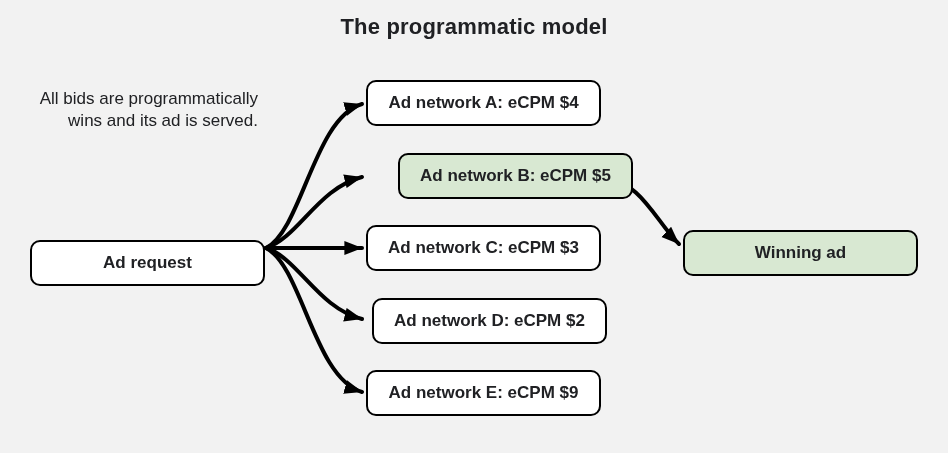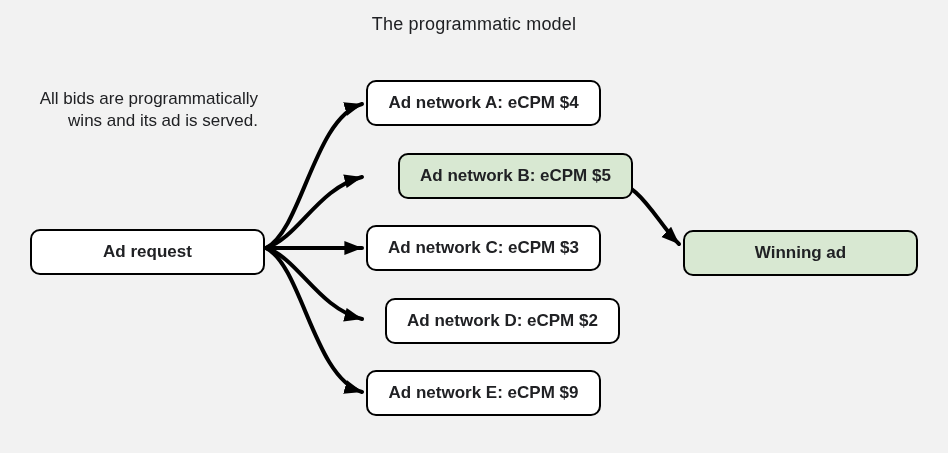--- a/index.html
+++ b/index.html
@@ -22,22 +22,22 @@
     height: 453px;
     pointer-events: none;
   }
   .title {
     position: absolute;
     left: 0;
     right: 0;
     top: 14px;
     margin: 0;
     text-align: center;
-    font-size: 18px;
-    font-weight: 400;
+    font-size: 22px;
+    font-weight: 700;
     letter-spacing: 0.2px;
     color: var(--text, #202124);
   }
   .description {
     position: absolute;
     left: 10px;
     top: 88px;
     width: 248px;
     text-align: right;
     font-size: 17px;
@@ -57,25 +57,25 @@
     align-items: center;
     justify-content: center;
     font-size: 17px;
     font-weight: 700;
     color: var(--text, #202124);
     white-space: nowrap;
   }
   .node.highlight {
     background: var(--highlight-fill, #d8e8d2);
   }
-  .n-request { left: 30px;  top: 229px; }
+  .n-request { left: 30px;  top: 240px; }
   .n-a       { left: 366px; top: 80px;  }
   .n-b       { left: 366px; top: 153px; margin-left: 32px; }
   .n-c       { left: 366px; top: 225px; }
-  .n-d       { left: 385px; top: 298px; text-align: right; }
+  .n-d       { left: 372px; top: 298px; text-align: right; }
   .n-e       { left: 366px; top: 370px; }
   .n-win     { left: 683px; top: 230px; }
 </style>
 </head>
 <body>
 
 <div class="canvas">
 
   <svg class="arrows" viewBox="0 0 948 453" xmlns="http://www.w3.org/2000/svg" aria-hidden="true">
     <defs>

